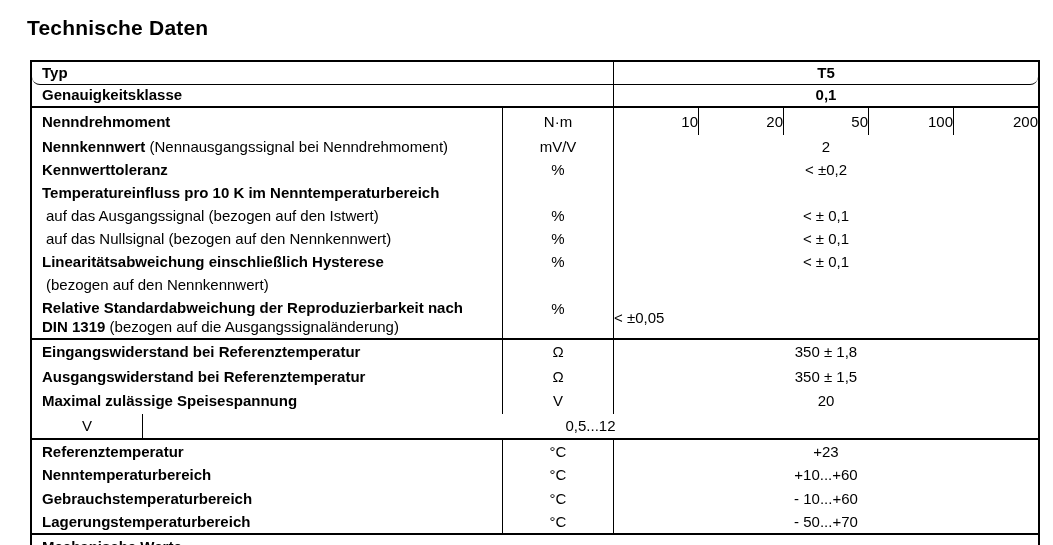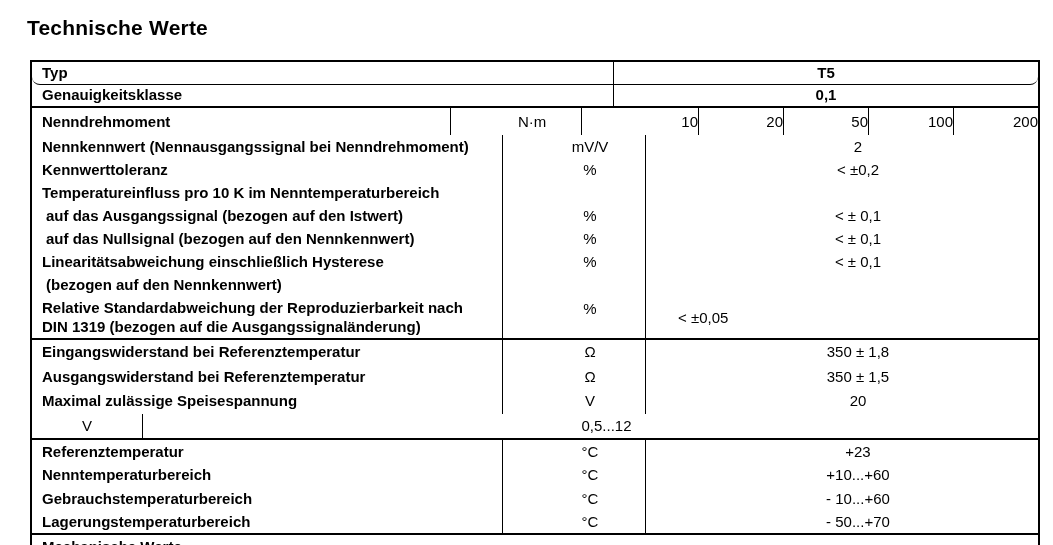--- a/index.html
+++ b/index.html
@@ -21,45 +21,45 @@
     border:2px solid #000; border-bottom:none;
     background:#fff;
   }
   
   .h1row { height:23px; border-bottom:1px solid #000; display:flex; line-height:22px;border-radius:8px; }
   .h2row { height:23px; border-bottom:2px solid #000; display:flex; line-height:20px; }
   .hlabel { width:582px; border-right:1px solid #000; padding-left:10px; font-weight:700; }
   .hvalue { flex:1; text-align:center; font-weight:700; }
   
   .sec { border-bottom:2px solid #000; }
-  .trow { display:flex; height:23px; line-height:23px;gap:32px; }
+  .trow { display:flex; height:23px; line-height:23px; }
   .sec2 .trow { height:24.5px; line-height:24.5px; }
   .sec3 .trow { height:23.25px; line-height:23.25px; }
   .trow-t { height:27px !important; line-height:27px !important; }
   .trow-tall { height:42px !important; line-height:19px !important; }
   .cl { width:471px; border-right:1px solid #000; padding-left:10px; overflow:hidden; }
   .cu { width:111px; border-right:1px solid #000; text-align:center; }
   .cv { flex:1; text-align:center; }
   .cl .b { font-weight:700; }
-  .cl .r { font-weight:700;text-align:center; }
+  .cl .r { font-weight:400;text-align:center; }
   .indent { padding-left:14px; }
   .trow-tall .cl { padding-top:2px; }
   .trow-tall .cu { padding-top:3px; }
   .trow-tall .cv { display:flex; align-items:center; }
   
   .cv.split { display:flex; text-align:right; }
   .vcol { width:85px; border-right:1px solid #000; }
   .vcol:last-child { width:84px; border-right:none; }
   
   .frow { height:24px; line-height:24px; padding-left:10px; font-weight:700; }
 </style>
 </head>
 <body>
 
-<div class="page-title">Technische Werte</div>
+<div class="page-title">Technische Daten</div>
 
 <div class="dtable">
 
   <div class="h1row">
     <div class="hlabel">Typ</div>
     <div class="hvalue">T5</div>
   </div>
 
   <div class="h2row">
     <div class="hlabel">Genauigkeitsklasse</div>

